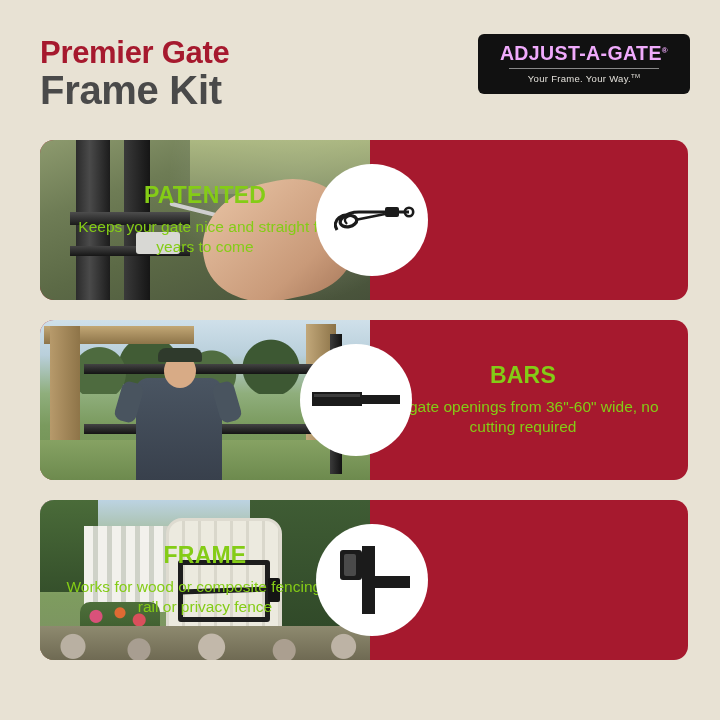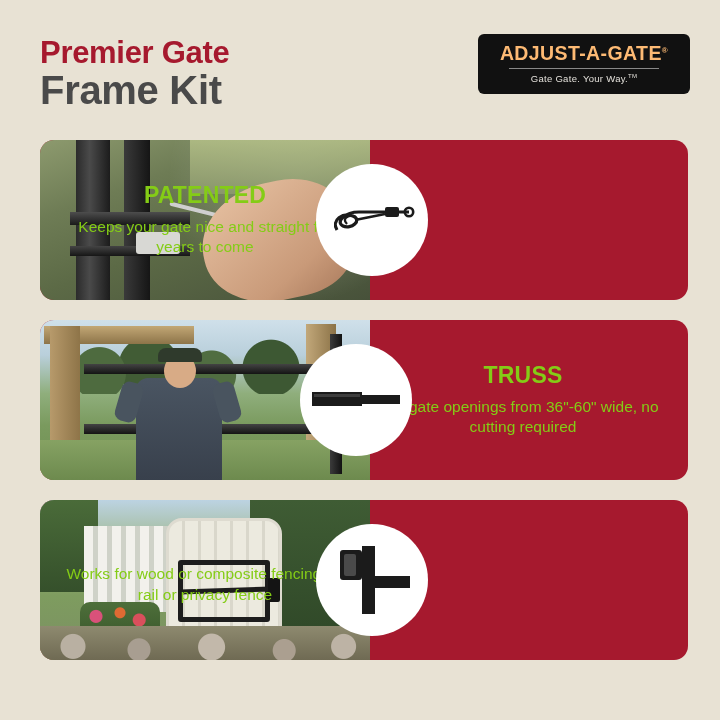--- a/index.html
+++ b/index.html
@@ -46,21 +46,21 @@
     background: #111;
     border-radius: 6px;
     display: flex;
     flex-direction: column;
     align-items: center;
     justify-content: center;
     position: relative;
     overflow: hidden;
   }
   .logo-main {
-    color: #fdba74;
+    color: #f0abfc;
     font-size: 19.5px;
     font-weight: bold;
     letter-spacing: 0.4px;
     line-height: 1;
     white-space: nowrap;
   }
   .logo-reg {
     font-size: 8px;
     vertical-align: super;
   }
@@ -333,21 +333,21 @@
       <div class="title-line1">Premier Gate</div>
       <div class="title-line2">Frame Kit</div>
     </div>
 
     <div class="logo">
       <div class="logo-main">
         <span>ADJUST-A-GATE</span><span class="logo-reg">®</span>
       </div>
       <div class="logo-divider"></div>
       <div class="logo-tag">
-        <span>Gate Gate. Your Way.</span><span class="logo-tm">TM</span>
+        <span>Your Frame. Your Way.</span><span class="logo-tm">TM</span>
       </div>
     </div>
   </div>
 
   <div class="panel" id="panel-1">
 
     <div class="panel-photo right ph1">
       <div class="blur-top"></div>
       <div class="post-a"></div>
       <div class="post-b"></div>
@@ -398,21 +398,21 @@
     <div class="circle-cut at-right">
       <svg class="inset-svg" width="92" height="50" viewBox="0 0 92 50">
         <rect x="2" y="17" width="50" height="14" fill="#1b1b1b"></rect>
         <rect x="46" y="20" width="44" height="9" fill="#1b1b1b"></rect>
         <rect x="4" y="19" width="46" height="3" fill="#3d3d3d"></rect>
       </svg>
     </div>
 
     <div class="panel-text right">
       <div class="panel-heading">
-        <div>TRUSS</div>
+        <div>BARS</div>
       </div>
       <div class="panel-sub">Fit gate openings from 36"-60" wide, no cutting required</div>
     </div>
   </div>
 
   <div class="panel" id="panel-3">
 
     <div class="panel-photo right ph3">
       <div class="hedge"></div>
       <div class="hedgeL"></div>
@@ -430,18 +430,19 @@
       <svg class="inset-svg" width="80" height="76" viewBox="0 0 80 76">
         <rect x="30" y="4" width="13" height="68" fill="#1b1b1b"></rect>
         <rect x="30" y="34" width="48" height="12" fill="#1b1b1b"></rect>
         <rect x="8" y="8" width="22" height="30" rx="3" fill="#1b1b1b"></rect>
         <rect x="12" y="12" width="12" height="22" rx="2" fill="#4a4a4a"></rect>
       </svg>
     </div>
 
     <div class="panel-text left">
       <div class="panel-heading">
+        <div>FRAME</div>
       </div>
       <div class="panel-sub">Works for wood or composite fencing, 2-rail or privacy fence</div>
     </div>
   </div>
 
 </div>
 
 </body></html>

